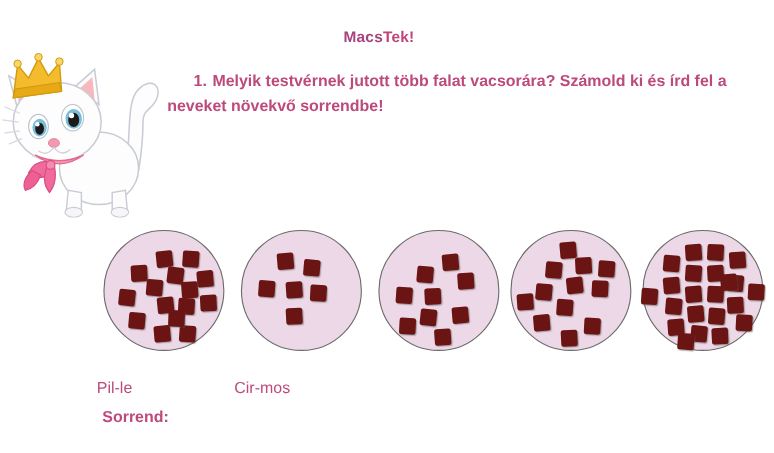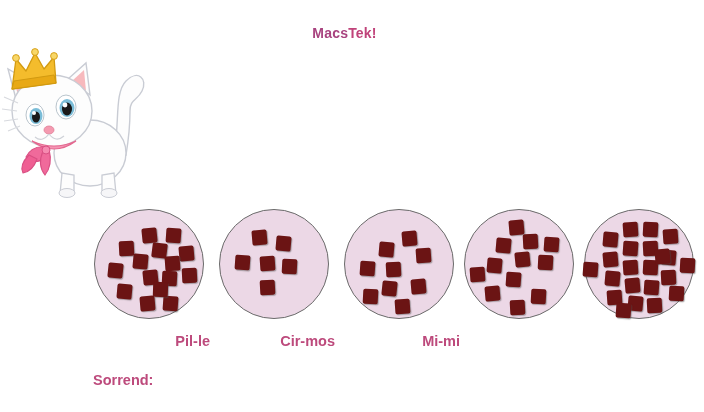--- a/index.html
+++ b/index.html
@@ -96,25 +96,25 @@
   
   #labels-row {
     position: absolute;
     left: 0;
     top: 329px;
     width: 704px;
     height: 22px;
   }
   .name-label {
     position: absolute;
-    top: 4px;
+    top: 16px;
     width: 122px;
-    text-align: right;
+    text-align: left;
     font-size: 14.5px;
-    font-weight: bold;
+    font-weight: normal;
     color: #bd4a7c;
     white-space: nowrap;
   }
   .caret {
     display: inline-block;
     width: 1px;
     height: 15px;
     background: #444466;
     vertical-align: -3px;
     margin: 0 -0.5px;
@@ -132,20 +132,23 @@
 </style>
 </head>
 <body>
 
 <div id="worksheet">
 
   <div id="title-row">
     <span class="title-a">Macs</span><span class="title-b">Tek!</span>
   </div>
 
+  <div id="instruction">
+    <span class="num">1.</span><span>Melyik testvérnek jutott több falat vacsorára? Számold ki és írd fel a neveket növekvő sorrendbe!</span>
+  </div>
 
   <svg id="cat" viewBox="0 0 150 165">
 
     <path d="M112 118 C 118 92, 112 60, 124 48 C 136 36, 146 46, 140 58 C 135 68, 128 66, 128 78 C 128 96, 126 110, 124 122 Z" fill="#fdfdfd" stroke="#c9ccd4" stroke-width="1.4"></path>
 
     <ellipse cx="88" cy="120" rx="36" ry="33" fill="#fdfdfd" stroke="#c9ccd4" stroke-width="1.4"></ellipse>
 
     <path d="M60 140 L58 161 L72 161 L72 142 Z" fill="#fdfdfd" stroke="#c9ccd4" stroke-width="1.3"></path>
     <path d="M100 142 L100 161 L114 161 L112 140 Z" fill="#fdfdfd" stroke="#c9ccd4" stroke-width="1.3"></path>
     <ellipse cx="65" cy="160" rx="8" ry="4.5" fill="#f6f6f8" stroke="#c9ccd4" stroke-width="1"></ellipse>
@@ -278,18 +281,17 @@
           <div class="sq" style="left: 62px; top: 88px; background: rgb(107, 20, 20); transform: rotate(-3deg);"></div>
           <div class="sq" style="left: 31px; top: 93px; background: rgb(107, 20, 20); transform: rotate(4deg);"></div>
           <div class="sq" style="left: 70px; top: 39px; background: rgb(107, 20, 20); transform: rotate(-5deg);"></div>
         </div>
       </div>
     </div>
 
   <div id="labels-row">
       <div class="name-label" style="left: 88px; color: rgb(189, 74, 124);">Pil-le</div>
       <div class="name-label" style="left: 213px; color: rgb(189, 74, 124);">Cir-mos</div>
-      <div class="name-label" style="left: 338px; color: rgb(189, 74, 124);">Mi-mi</div>
     </div>
 
   <div id="sorrend">Sorrend:</div>
 
 </div>
 
 </body></html>

